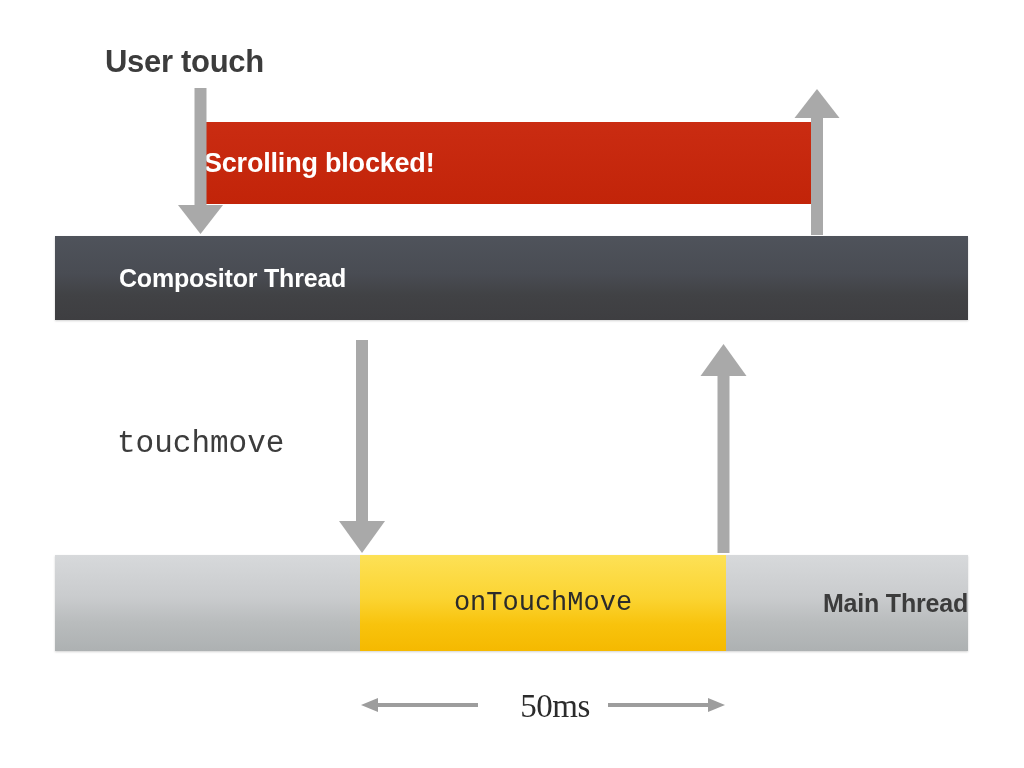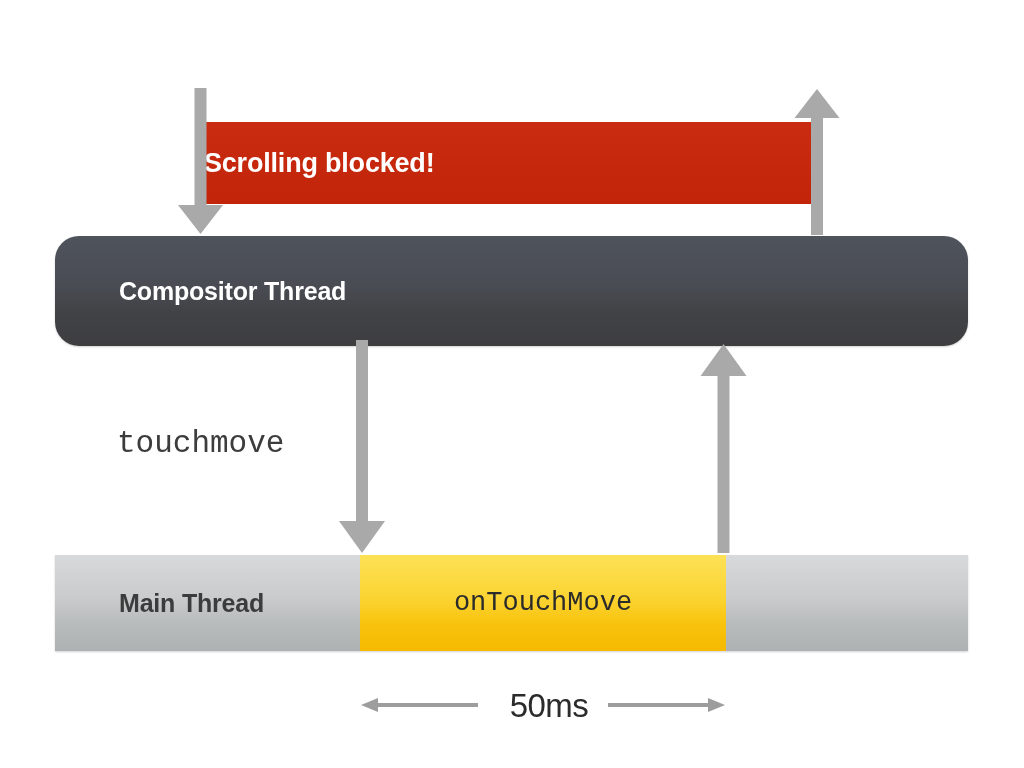--- a/index.html
+++ b/index.html
@@ -55,42 +55,42 @@
 
   
   .lane {
     position: absolute;
     left: 55px;
     width: 913px;
     box-shadow: 0 1px 2px rgba(0,0,0,0.18);
   }
   #compositor-lane {
     top: 236px;
-    height: 110px;
+    height: 84px;
     background-image: linear-gradient(to bottom, #4f535b 0%, #494c53 45%, #414245 70%, #3e3e41 100%);
     display: flex;
     align-items: center;
-    border-radius: 24px;
   }
   #compositor-lane-label {
     margin-left: 64px;
     font-family: "Liberation Sans", sans-serif;
     font-weight: bold;
     font-size: 25px;
     color: #ffffff;
     letter-spacing: -0.2px;
     white-space: nowrap;
   }
 
   #main-lane {
     top: 555px;
     height: 96px;
     background-image: linear-gradient(to bottom, #d7d9db 0%, #c9cbcd 45%, #b9bcbd 70%, #adb1b2 100%);
     display: flex;
     align-items: center;
+    justify-content: flex-end;
   }
   #main-lane-label {
     margin-left: 64px;
     font-family: "Liberation Sans", sans-serif;
     font-weight: bold;
     font-size: 25px;
     color: #3c3c3c;
     letter-spacing: -0.2px;
     white-space: nowrap;
   }
@@ -130,25 +130,25 @@
   
   #duration-measure {
     position: absolute;
     left: 360px;
     top: 680px;
     width: 366px;
     height: 52px;
   }
   #duration-label {
     position: absolute;
-    left: 6px;
+    left: 12px;
     top: 0;
     width: 366px;
     text-align: center;
-    font-family: Liberation Sans, sans-serif;
+    font-family: Liberation Serif, serif;
     font-size: 33px;
     color: #2b2b2b;
     letter-spacing: -0.5px;
     line-height: 52px;
   }
 
   
   #arrow-layer {
     position: absolute;
     left: 0;
@@ -156,20 +156,21 @@
     width: 1024px;
     height: 768px;
     pointer-events: none;
   }
 </style>
 </head>
 <body>
 
 <div id="stage">
 
+  <div class="top-label" id="user-touch-label">User touch</div>
 
 
   <div id="blocked-bar">
     <span id="blocked-bar-text">Scrolling blocked!</span>
   </div>
 
   <div class="lane" id="compositor-lane">
     <span id="compositor-lane-label">Compositor Thread</span>
   </div>
 

